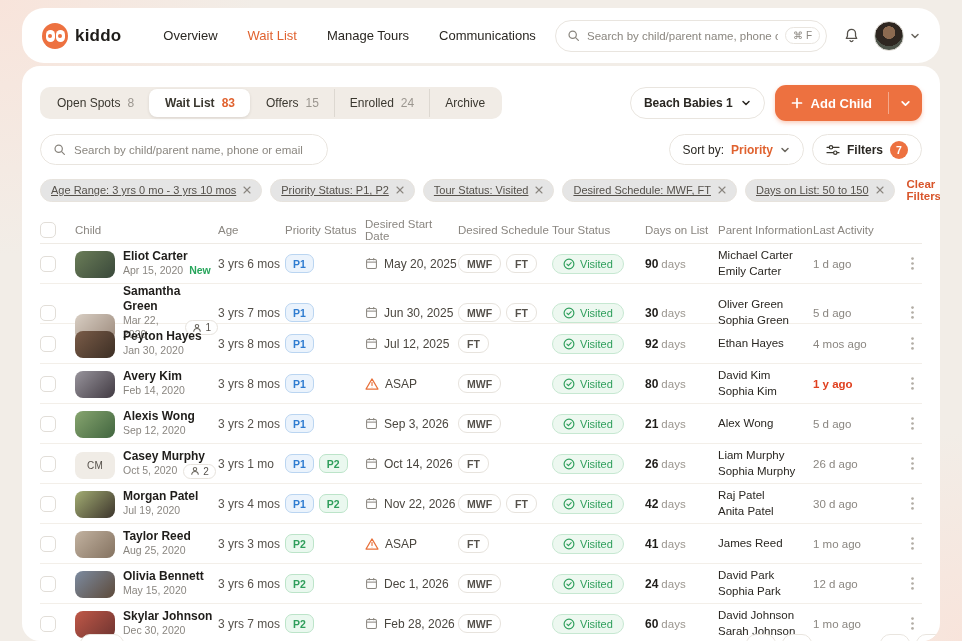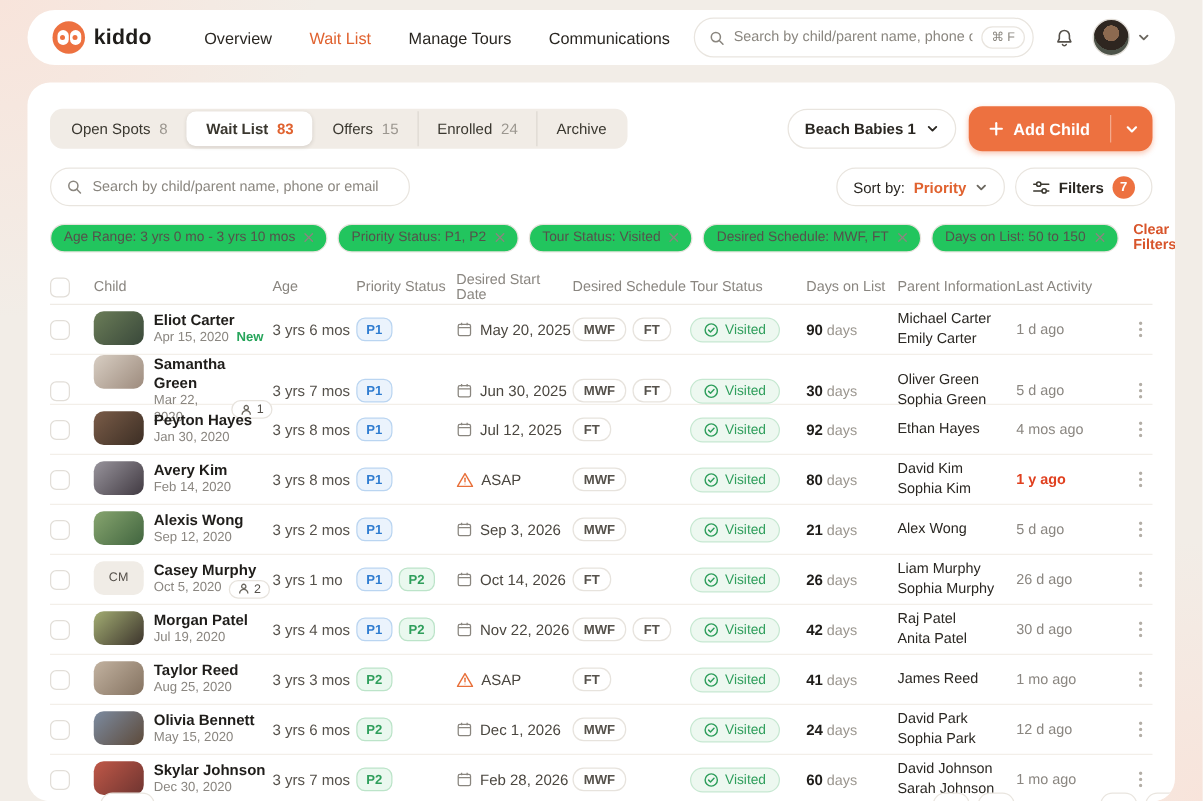--- a/index.html
+++ b/index.html
@@ -9,21 +9,21 @@
     background:
       radial-gradient(circle at 0% 0%, #f8e4db 0%, rgba(248,228,219,0) 22%),
       radial-gradient(circle at 100% 100%, #f8e4db 0%, rgba(248,228,219,0) 18%),
       #f2ede7;
     position: relative; overflow: hidden; color: #1f1d1a;
   }
   .icon { display:inline-flex; align-items:center; justify-content:center; line-height:0; }
 
   
   .topnav {
-    position:absolute; left:22px; top:8px; width:918px; height:44px;
+    position:absolute; left:22px; top:8px; width:918px; height:55px;
     background:#fff; border-radius:22px; display:flex; align-items:center;
     padding:0 20px;
   }
   .logo { display:flex; align-items:center; gap:7px; }
   .logo-mark { width:26px; height:26px; border-radius:50%; background:#ED7140; position:relative; }
   .logo-mark:before, .logo-mark:after {
     content:""; position:absolute; top:7px; width:9px; height:12px; border-radius:5px; background:#fff;
   }
   .logo-mark:before { left:3.5px; } .logo-mark:after { right:3.5px; }
   .logo-mark i { position:absolute; z-index:2; top:11px; width:4px; height:4px; border-radius:50%; background:#ED7140; }
@@ -77,29 +77,29 @@
   .sort-pill, .filters-pill { height:31px; border:1px solid #e9e5df; border-radius:16px; background:#fff;
      display:flex; align-items:center; gap:7px; padding:0 13px; font-size:12px; color:#2a2722; cursor:pointer; }
   .sort-val { color:#E0622F; font-weight:bold; }
   .sort-pill .icon { color:#6b675f; }
   .filters-pill { font-weight:bold; }
   .fbadge { width:18px; height:18px; border-radius:50%; background:#ED7140; color:#fff; font-size:10.5px; font-weight:bold;
             display:flex; align-items:center; justify-content:center; }
 
   .chips-row { margin-top:13px; display:flex; align-items:center; gap:8px; }
   .chip { height:23px; border:1px solid #e7e3dd; border-radius:12px; display:flex; align-items:center; gap:7px;
-          padding:0 10px; font-size:11px; color:#55514b; background:#22c55e; cursor:pointer; white-space:nowrap; }
+          padding:0 10px; font-size:11px; color:#55514b; background:#e5e5e5; cursor:pointer; white-space:nowrap;text-decoration:underline; }
   .clear-link { font-size:11.5px; font-weight:bold; color:#D8552B; margin-left:4px; cursor:pointer; }
 
   
   .grid { display:grid; grid-template-columns:35px 143px 67px 80px 93px 94px 93px 73px 95px 77px 1fr; align-items:center; }
   .thead { margin-top:15px; height:27px; border-bottom:1px solid #efebe5; font-size:11.5px; color:#8a8680; }
   .trow { height:40px; border-bottom:1px solid #f3efe9; font-size:12px; }
   .cb { width:16px; height:16px; border:1px solid #e2ded8; border-radius:5px; background:#fff; cursor:pointer; }
-  .child-cell { display:flex; align-items:flex-start; gap:8px; }
+  .child-cell { display:flex; align-items:flex-end; gap:8px; }
   .av { width:40px; height:27px; border-radius:8px; flex:0 0 auto; }
   .av.initials { background:#f0ece6; color:#55504a; font-size:10px; letter-spacing:.3px; display:flex; align-items:center; justify-content:center; }
   .cname { font-size:12px; font-weight:bold; color:#1f1d1a; line-height:1.25; }
   .cmeta { display:flex; align-items:center; gap:6px; font-size:10.5px; color:#8a8680; line-height:1.3; }
   .newtag { color:#27A55B; font-weight:bold; font-size:10.5px; }
   .sib { display:inline-flex; align-items:center; gap:3px; border:1px solid #e7e3dd; border-radius:9px; padding:0 6px; height:15px;
          font-size:10px; color:#55514b; background:#fff; }
   .age-cell { color:#55514b; }
   .pchips { display:flex; gap:5px; }
   .pchip { font-size:10.5px; font-weight:bold; border-radius:7px; padding:2.5px 7px; border:1px solid; }

